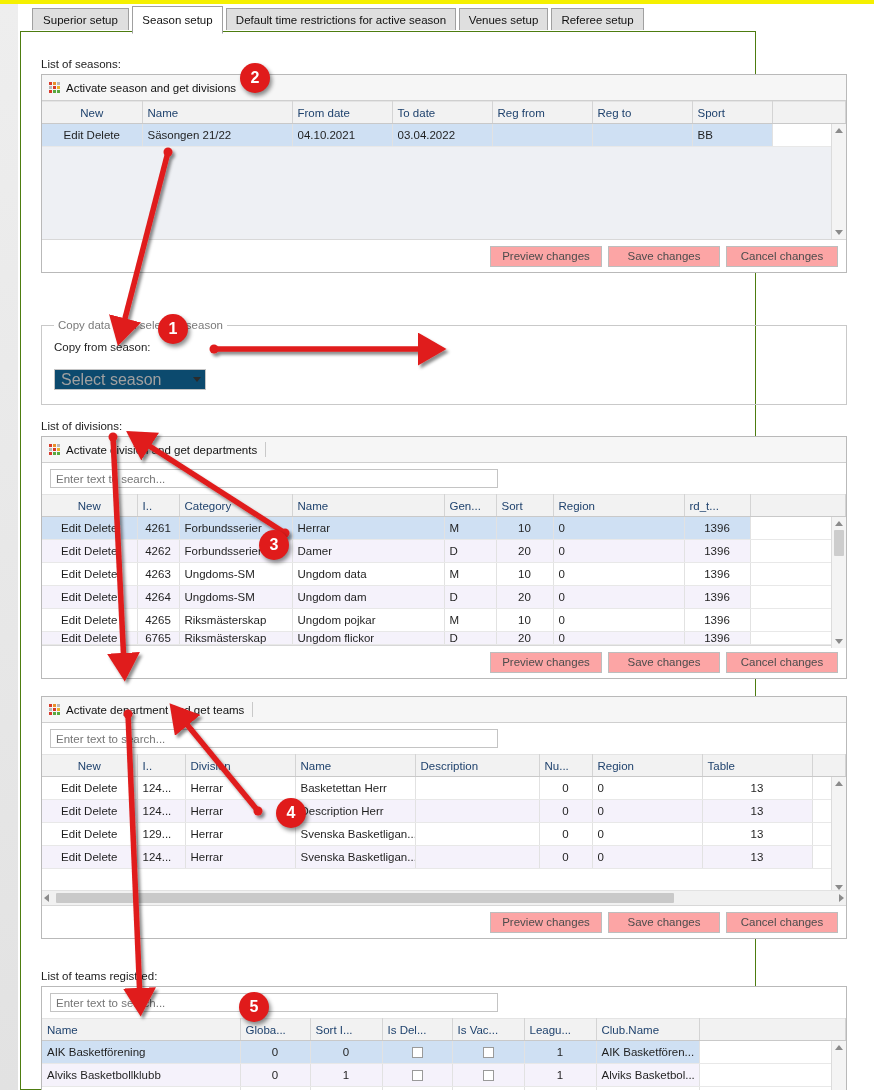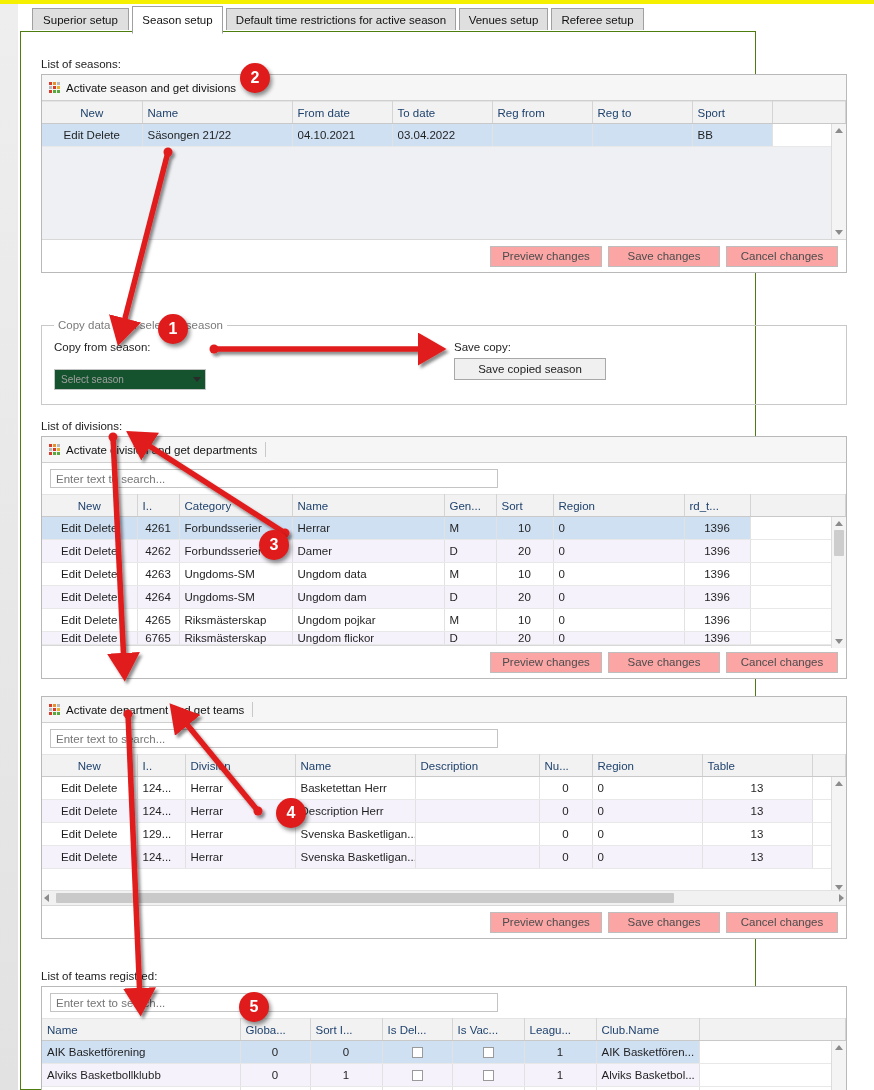--- a/index.html
+++ b/index.html
@@ -92,23 +92,23 @@
 
   
   fieldset.copybox{
     border:1px solid #c9c9c9;margin:0;padding:10px 12px 14px 12px;box-sizing:border-box;
   }
   fieldset.copybox legend{font-size:11.5px;color:#7a7a7a;padding:0 4px;}
   .cp-row{display:flex;align-items:flex-start;}
   .cp-left{width:400px;}
   .cp-lab{font-size:11.5px;color:#1f1f1f;margin-bottom:5px;}
   .sel-box{
-    width:152px;height:21px;border:1px solid #c4c4c4;background:#14532d;
+    width:152px;height:21px;border:1px solid #c4c4c4;background:#0c4a6e;
     display:flex;align-items:center;padding:0 4px 0 6px;box-sizing:border-box;
-    font-size:10px;color:#a0a0a0;justify-content:space-between;cursor:pointer;margin-top:16px;
+    font-size:16px;color:#a0a0a0;justify-content:space-between;cursor:pointer;margin-top:16px;
   }
   .sel-box .car{width:0;height:0;border-left:4px solid transparent;border-right:4px solid transparent;border-top:5px solid #2b2b2b;}
   .btn-save-copy{
     width:152px;height:22px;line-height:20px;text-align:center;background:#f0f0f0;
     border:1px solid #a8a8a8;font-size:11.5px;color:#1c1c1c;cursor:pointer;box-sizing:border-box;
   }
 
   
   #anno{position:absolute;left:0;top:0;width:874px;height:1090px;pointer-events:none;z-index:60;}
   .badge{
@@ -215,24 +215,20 @@
     <div style="position:absolute;left:20px;top:287px;width:806px;">
       <fieldset class="copybox">
         <legend>Copy data from selected season</legend>
         <div class="cp-row">
           <div class="cp-left">
             <div class="cp-lab">Copy from season:</div>
             <div class="sel-box">
               <span>Select season</span>
               <span class="car"></span>
             </div>
-          </div>
-          <div>
-            <div class="cp-lab">Save copy:</div>
-            <div class="btn-save-copy">Save copied season</div>
           </div>
         </div>
       </fieldset>
     </div>
 
     <div style="position:absolute;left:20px;top:388px;width:806px;">
       <div class="sect-label">List of divisions:</div>
       <div class="grid-box">
         <div class="grid-toolbar">
           <span class="tb-icon">

